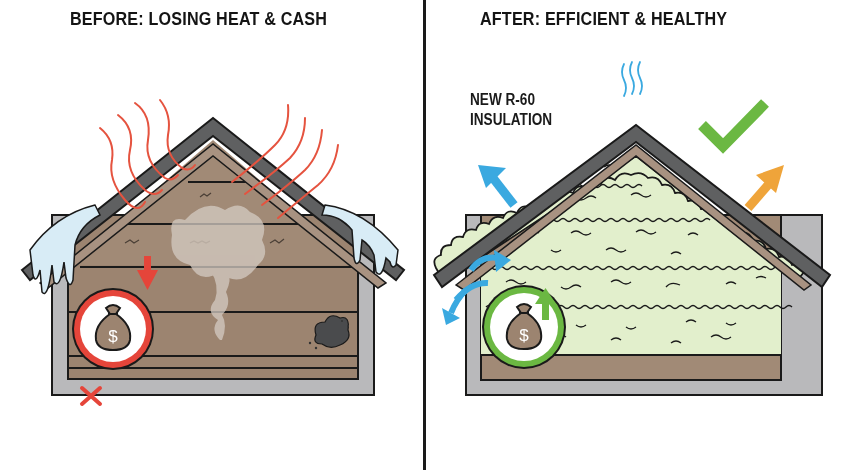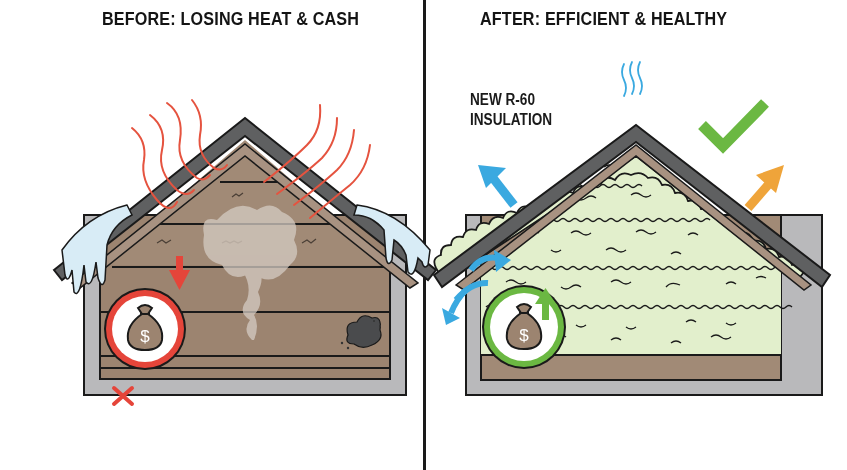--- a/index.html
+++ b/index.html
@@ -1,18 +1,18 @@
 <!DOCTYPE html>
 <html><head>
   <meta charset="utf-8">
   <style>
     html, body { margin: 0; padding: 0; background: #ffffff; }
     body { width: 847px; height: 470px; position: relative; overflow: hidden; font-family: "Liberation Sans", sans-serif; }
     .panel { position: absolute; top: 0; height: 470px; }
-    .panel.left { left: 0; width: 499px; margin-left: 32px; }
+    .panel.left { left: 0; width: 499px; }
     .panel.right { left: 426px; width: 385px; }
     .divider { position: absolute; left: 423px; top: 0; width: 3px; height: 470px; background: #1a1a1a; }
     .title { position: absolute; top: 8px; font-family: "Liberation Sans", sans-serif; font-weight: bold; font-size: 19px; letter-spacing: 0.2px; color: #141414; transform: scaleX(0.85); transform-origin: left top; white-space: nowrap; }
     .panel.left .title { left: 70px; }
     .panel.right .title { left: 54px; }
     .label { position: absolute; font-weight: bold; font-size: 16px; line-height: 20px; color: #1a1a1a; transform: scaleX(0.85); transform-origin: left top; white-space: pre; }
     svg { position: absolute; left: 0; top: 0; }
   </style>
 </head>
 <body>

